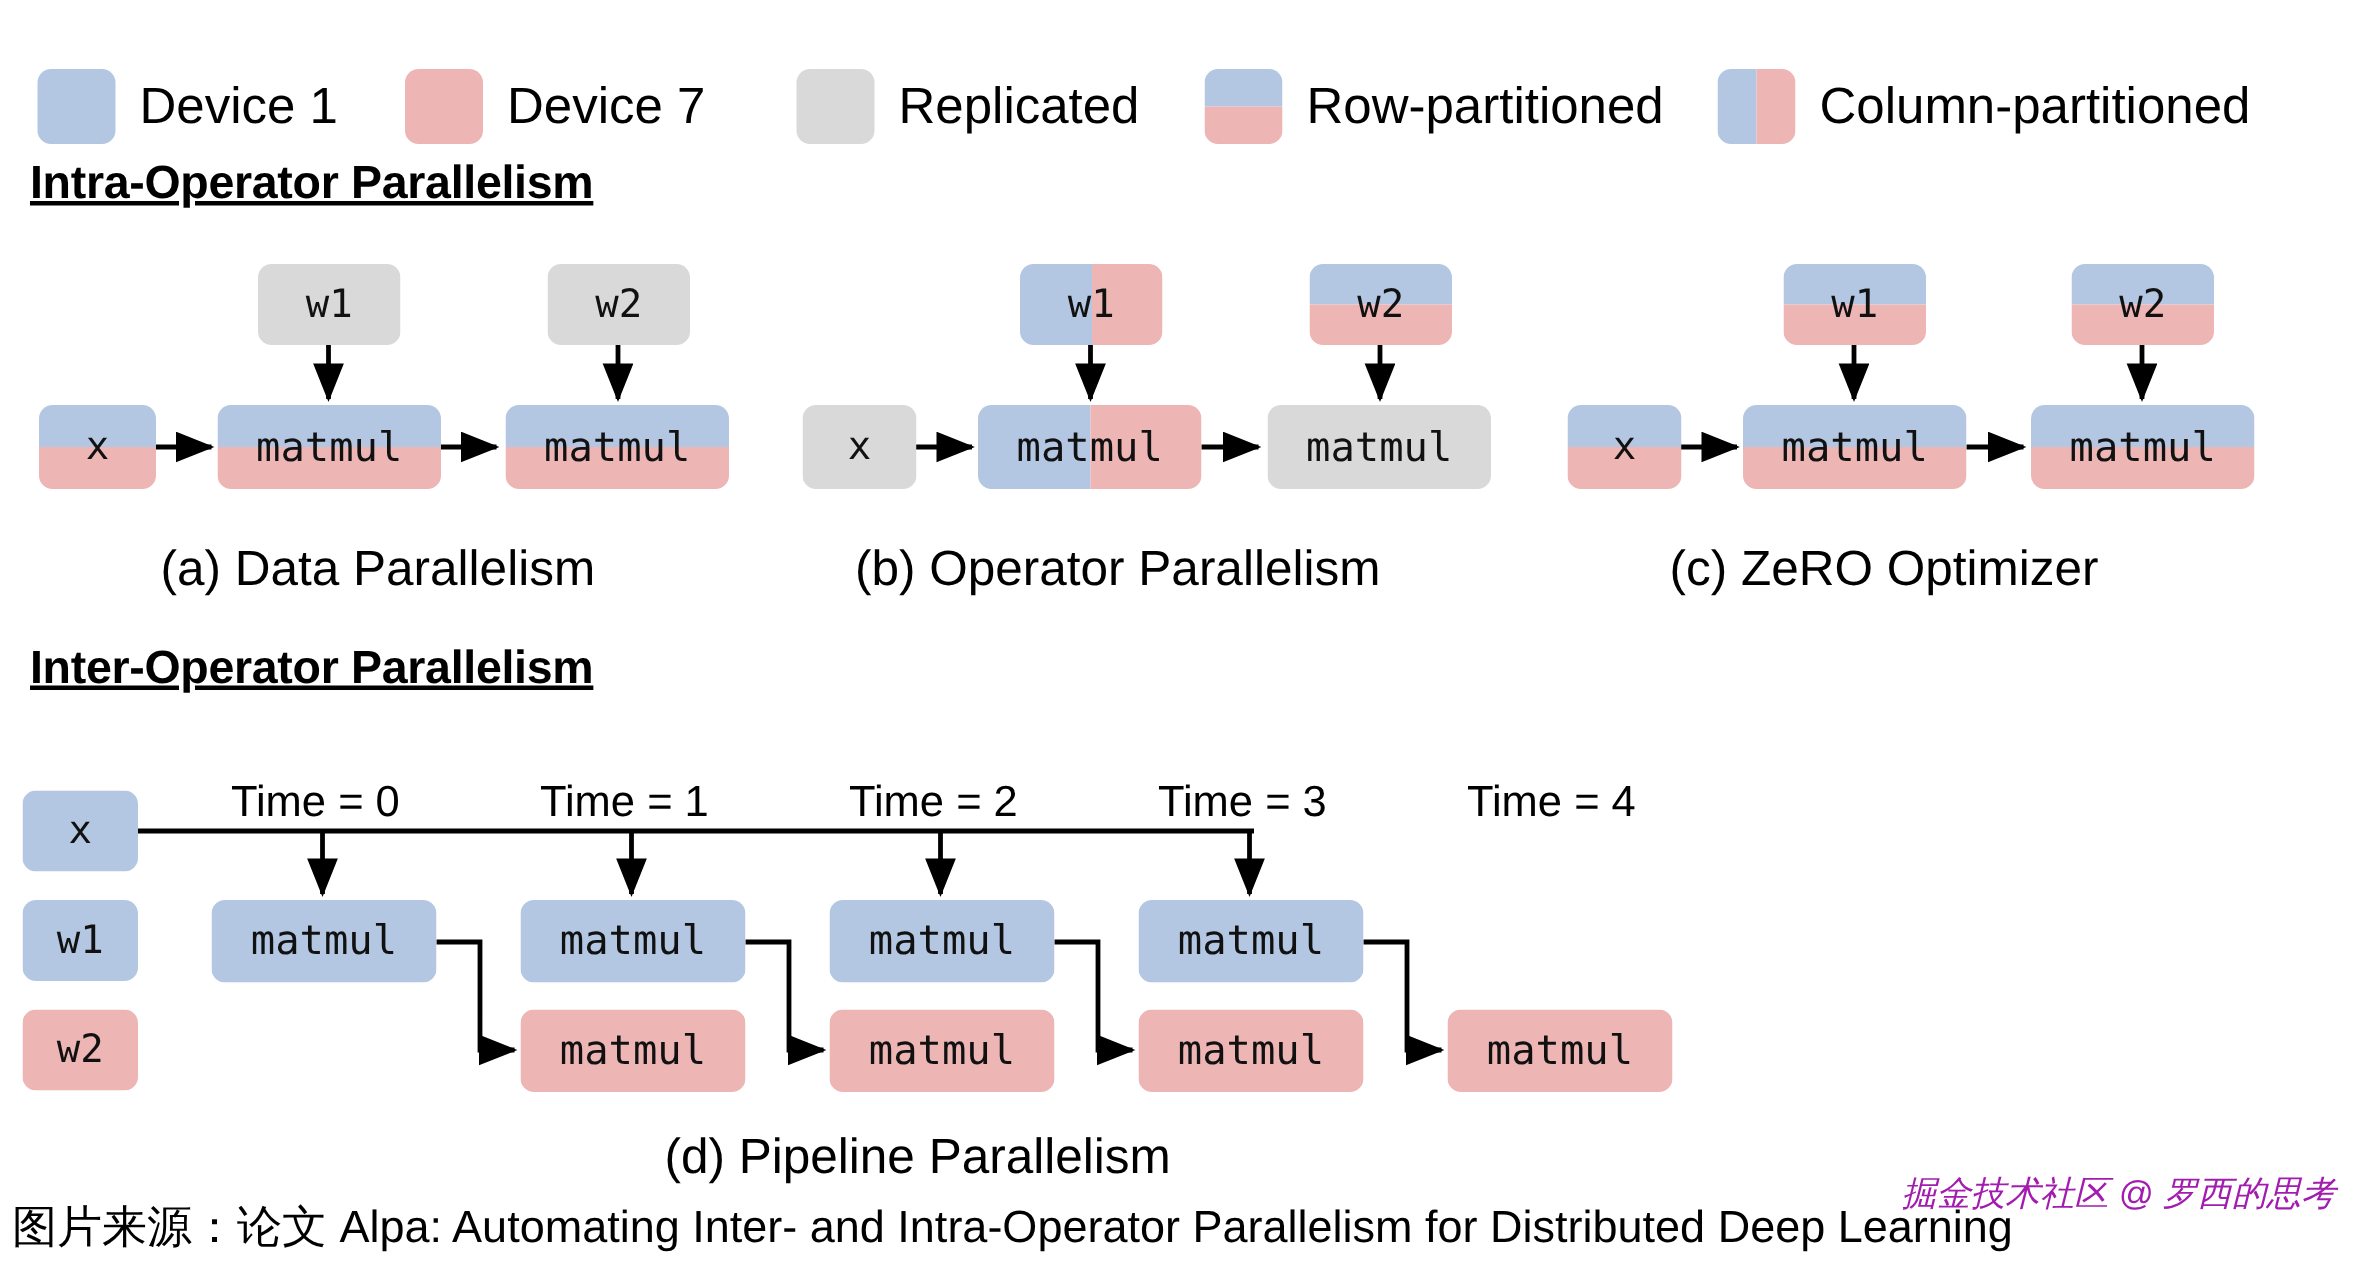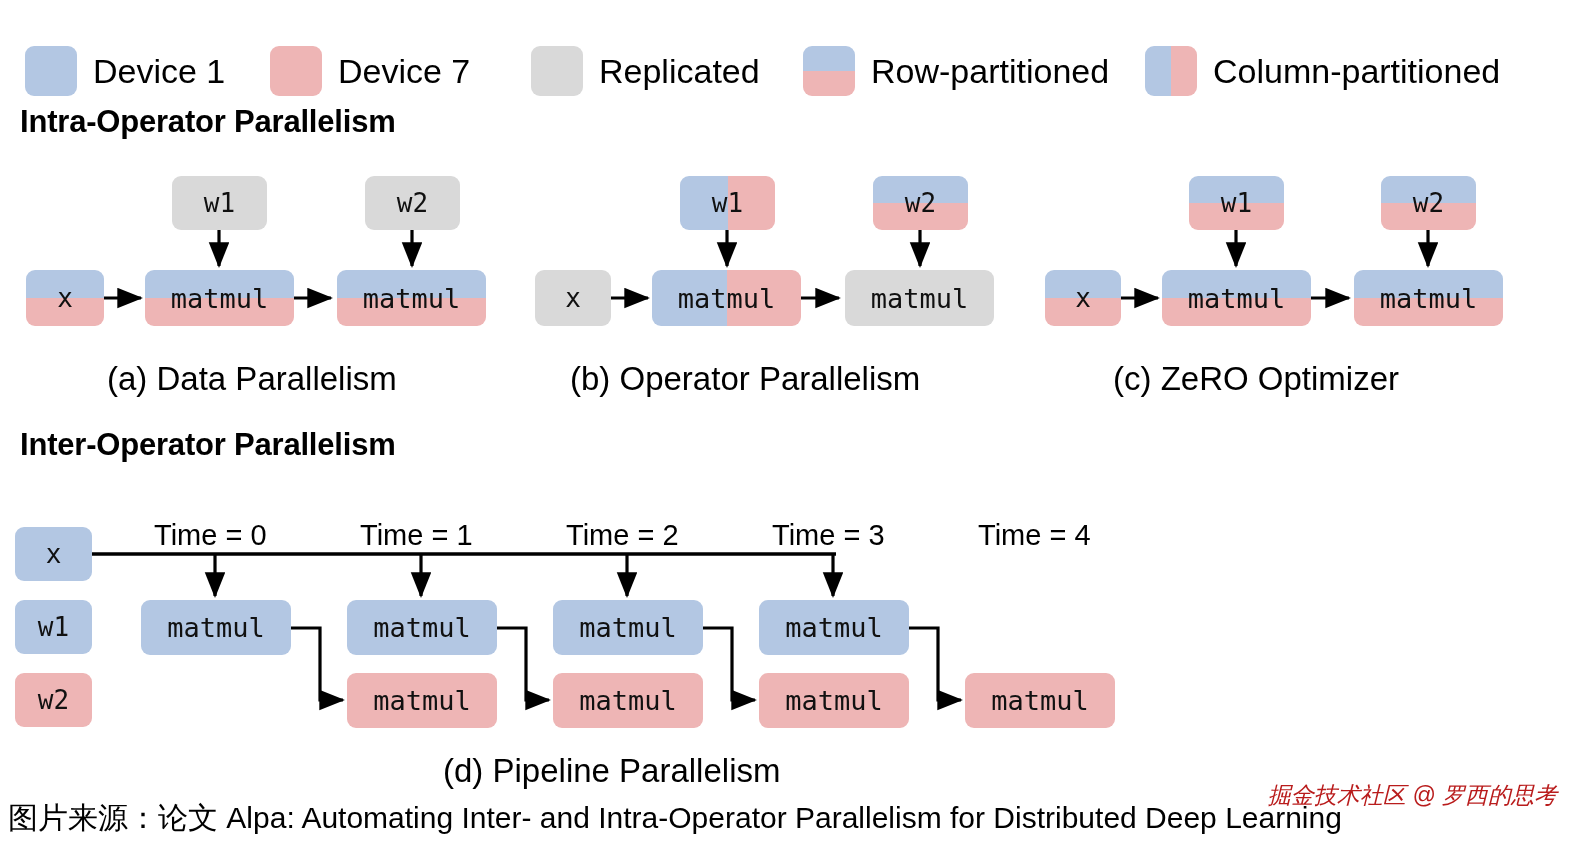--- a/index.html
+++ b/index.html
@@ -50,20 +50,21 @@
   }
 
   
   .section-heading {
     position: absolute;
     font-size: 31px;
     font-weight: bold;
     color: #000;
     letter-spacing: -0.2px;
     white-space: nowrap;
+    text-decoration: underline;
   }
 
   
   .node {
     position: absolute;
     border-radius: 9px;
     overflow: hidden;
     display: flex;
   }
   .node .fill-row { position: absolute; left: 0; right: 0; }
@@ -117,21 +118,21 @@
     top: 798px;
     font-size: 30px;
     color: #000;
     white-space: nowrap;
   }
   .watermark {
     position: absolute;
     right: 14px;
     top: 780px;
     font-size: 23px;
-    color: #b91c1c;
+    color: #a21caf;
     white-space: nowrap;
     font-style: italic;
   }
 </style>
 </head>
 <body>
 
 <div id="canvas">
 
   <div class="legend-item" style="left:25px;">

